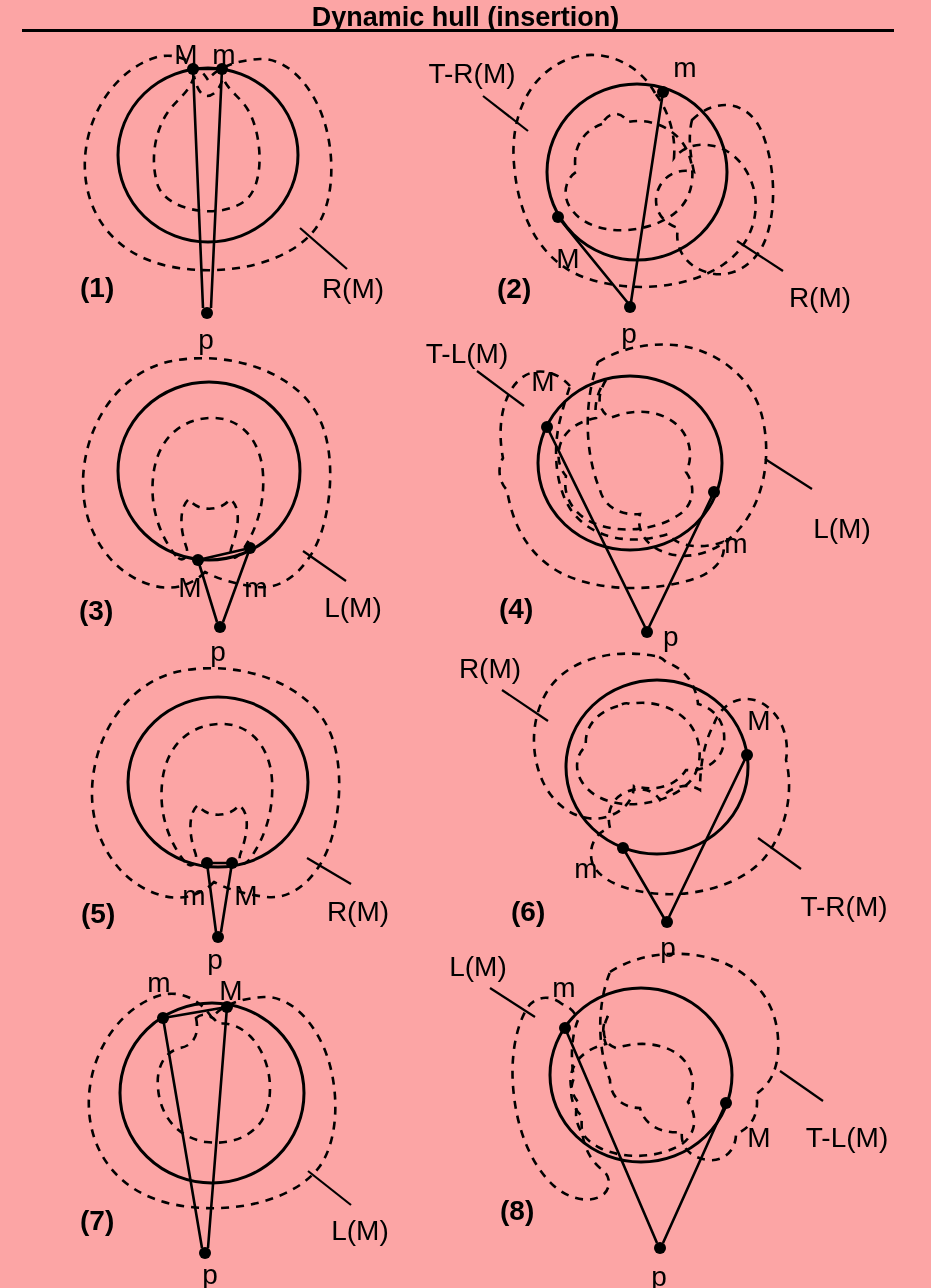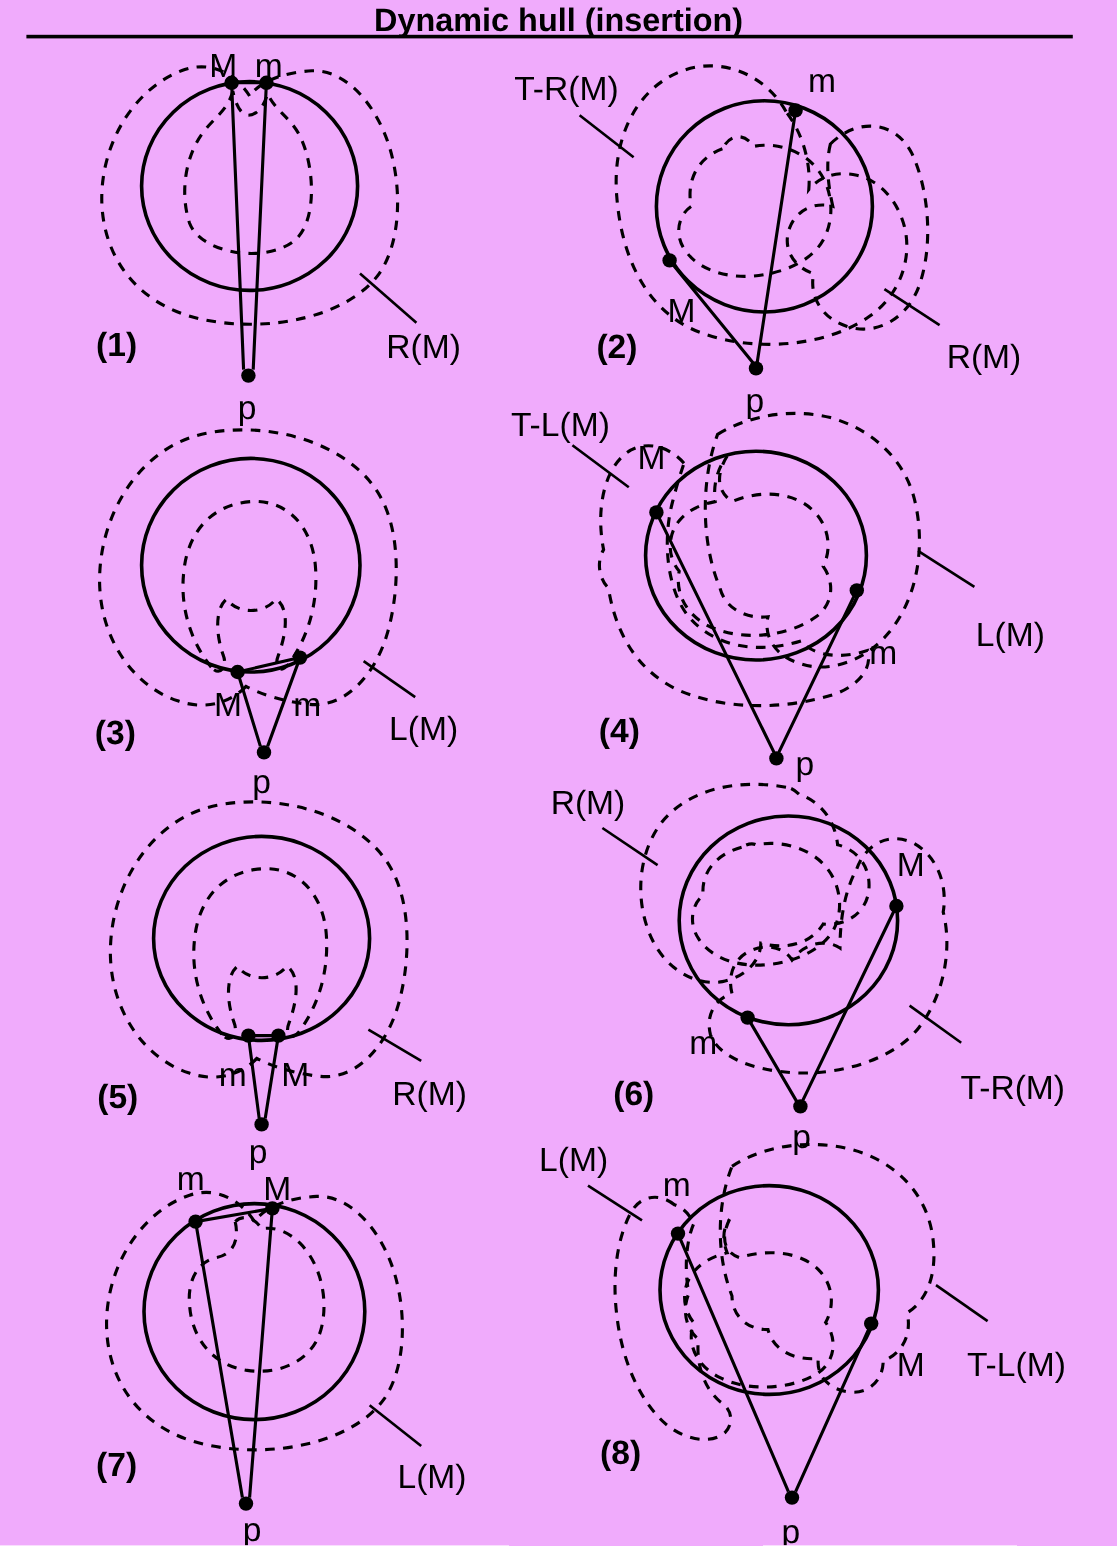--- a/index.html
+++ b/index.html
@@ -1,16 +1,16 @@
 <!DOCTYPE html>
 <html><head>
 <meta charset="utf-8">
 <style>
   html,body{margin:0;padding:0;background:#ffffff;}
-  #page{position:relative;width:931px;height:1288px;background:#f0abfc;overflow:hidden;
+  #page{position:relative;width:931px;height:1288px;background:#fca5a5;overflow:hidden;
         font-family:"Liberation Sans",sans-serif;color:#000;}
   #title{position:absolute;top:2px;left:0;width:100%;text-align:center;
          font-size:27px;font-weight:bold;letter-spacing:0px;}
   #rule{position:absolute;top:29px;left:22px;width:872px;height:3px;background:#000;}
   svg{position:absolute;top:0;left:0;}
   .circ{fill:none;stroke:#000;stroke-width:3;}
   .dash{fill:none;stroke:#000;stroke-width:2.6;stroke-dasharray:8 7;}
   .ln{fill:none;stroke:#000;stroke-width:2.6;}
   .leader{fill:none;stroke:#000;stroke-width:2.2;}
   .dot{fill:#000;stroke:none;}

